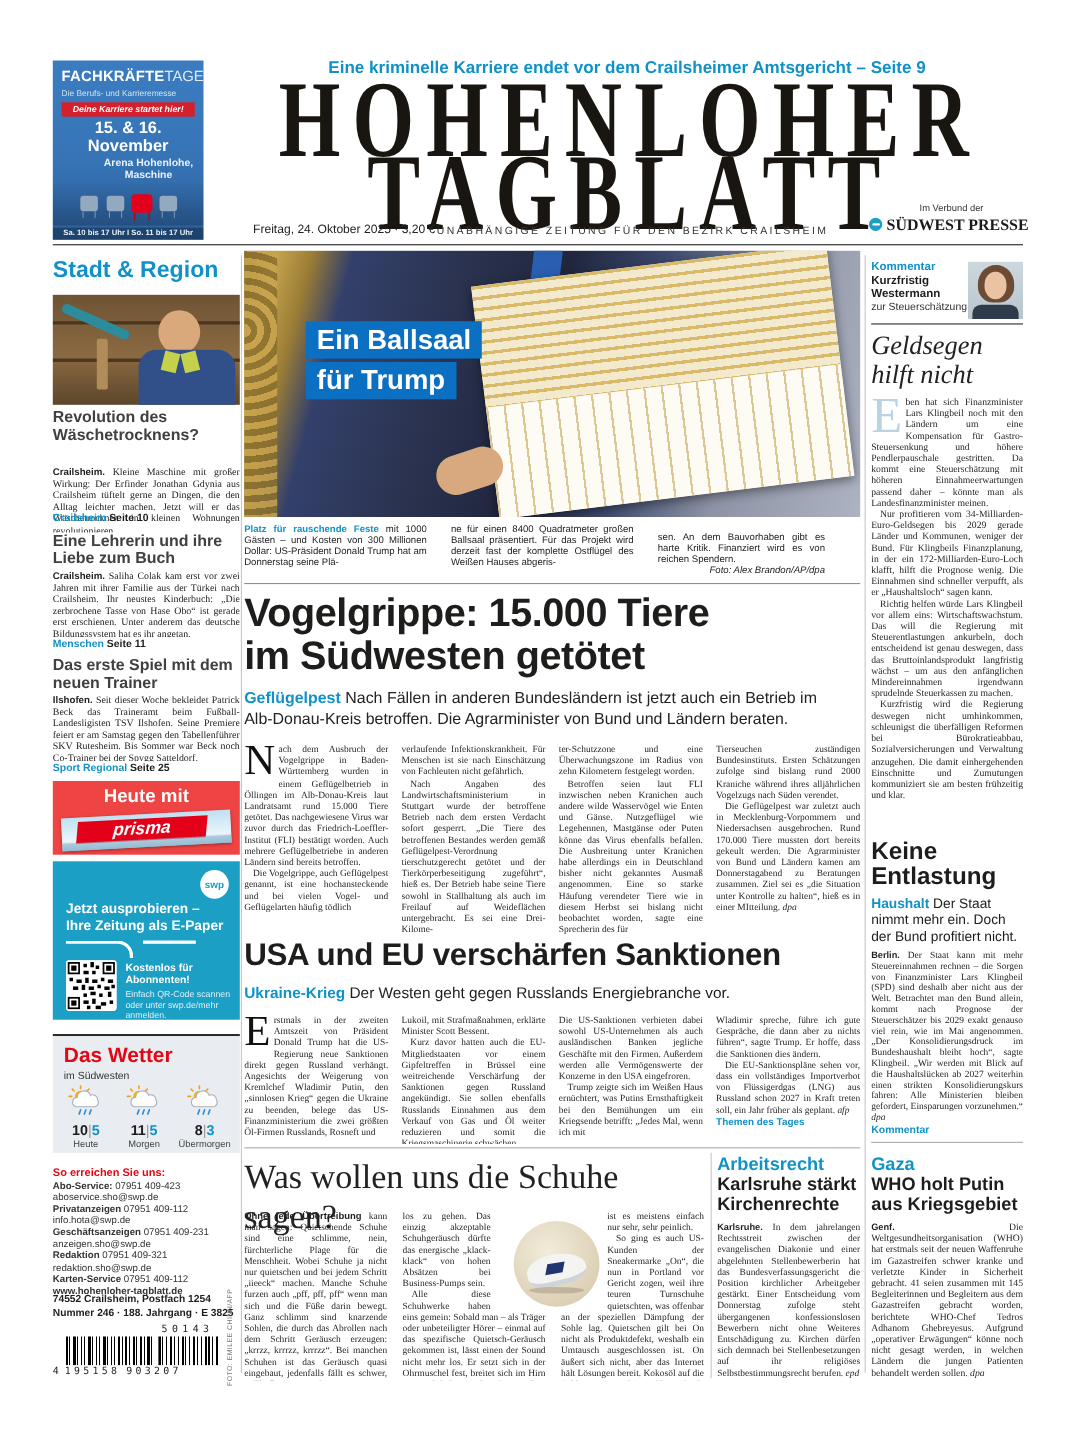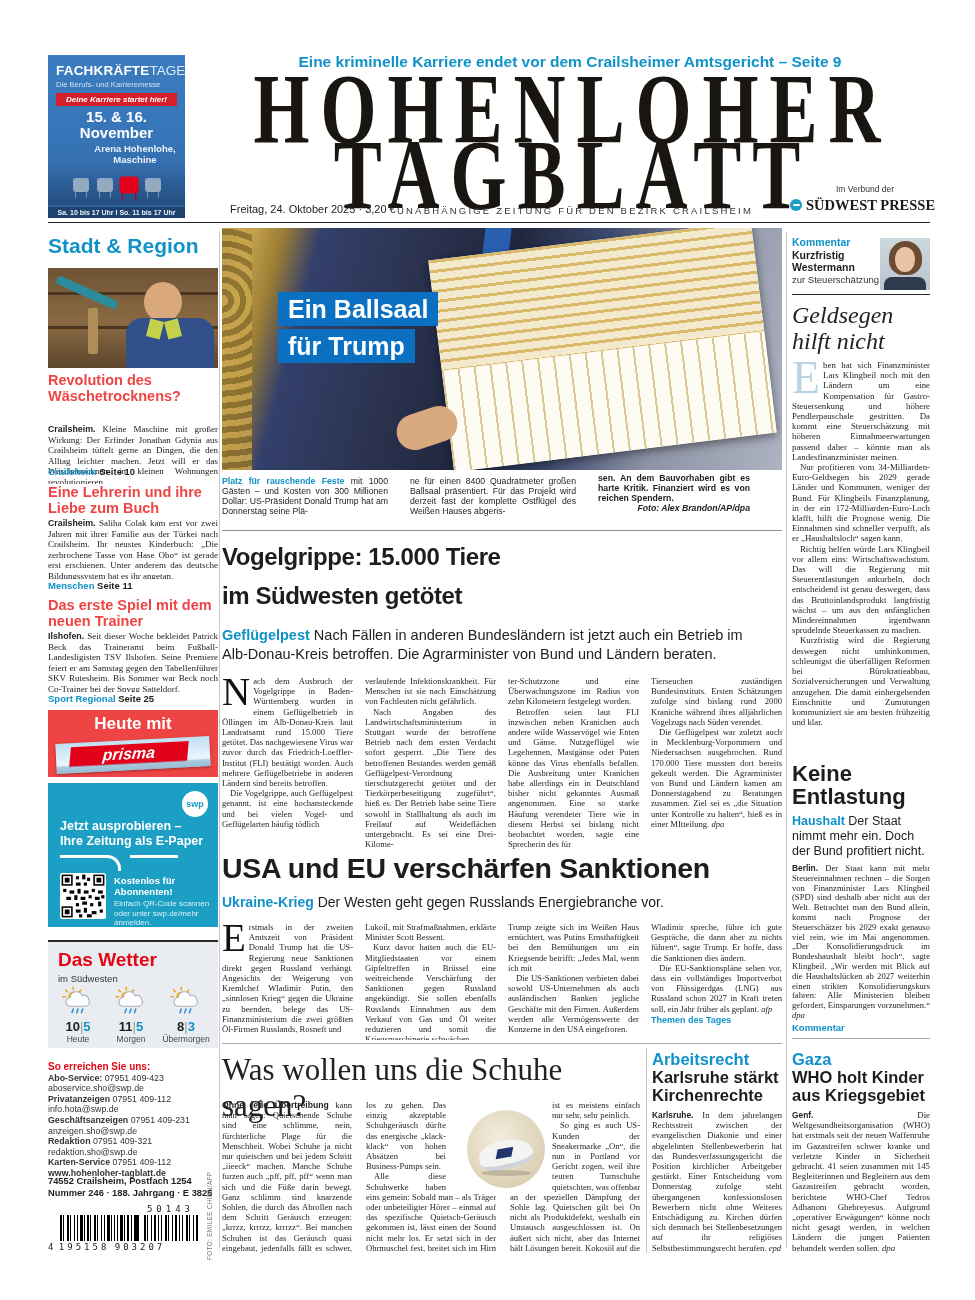--- a/index.html
+++ b/index.html
@@ -26,39 +26,39 @@
 
   
   .adbox{background:linear-gradient(180deg,#3b7cc0 0%,#3674b6 55%,#2c5f99 100%);color:#fff;overflow:hidden;}
   .chair{width:16px;height:14px;border-radius:3px;background:#93a9c0;position:relative;}
   .chair::after{content:"";position:absolute;left:2px;right:2px;bottom:-6px;height:6px;
     border-left:1.5px solid #7d93aa;border-right:1.5px solid #7d93aa;}
   .chair.redc{background:#e2001a;transform:scale(1.2);}
   .chair.redc::after{border-color:#b00014;}
 
   
-  .sb-title{font-size:14.5px;line-height:16px;font-weight:bold;color:#ef4444;}
+  .sb-title{font-size:14.5px;line-height:16px;font-weight:bold;color:#404040;}
   .sb-body{font-family:"Liberation Serif",serif;font-size:9px;line-height:10.5px;text-align:justify;color:#222;overflow:hidden;}
   .sb-lead{font-family:"Liberation Sans",sans-serif;font-weight:bold;font-size:8.8px;}
   .sb-ref{font-size:9.5px;font-weight:bold;}
 
   
   .body-col{font-family:"Liberation Serif",serif;font-size:8.6px;line-height:10.2px;
     text-align:justify;color:#1f1f1f;overflow:hidden;}
   .body-col p{margin:0;}
   .body-col p + p{text-indent:8px;}
   .dropcap{float:left;font-family:"Liberation Serif",serif;font-size:39px;line-height:30px;padding:1px 3px 0 0;color:#111;}
   .dropcap.lite{color:#b9d3e3;font-size:46px;line-height:34px;}
   .sig{font-style:italic;}
   .cap{font-size:8.7px;line-height:10px;text-align:justify;color:#222;}
   .wrapR::before{content:"";float:right;width:46px;height:80px;margin:2px 0 2px 4px;}
   .wrapL::before{content:"";float:left;width:38px;height:80px;margin:2px 4px 2px 0;}
   .vcred{writing-mode:vertical-rl;transform:rotate(180deg);font-size:6.3px;color:#777;letter-spacing:.4px;}
 
-  .h-xl{font-size:24px;line-height:39px;font-weight:800;letter-spacing:-.4px;color:#1d1d1b;}
+  .h-xl{font-size:36px;line-height:39px;font-weight:800;letter-spacing:-.4px;color:#1d1d1b;}
   .h-l{font-size:28.5px;font-weight:800;letter-spacing:-.3px;color:#1d1d1b;}
   .h-serif{font-family:"Liberation Serif",serif;font-weight:400;font-size:31px;color:#222;}
   .h-col{font-size:16.5px;line-height:18px;font-weight:bold;}
   .lead-l{font-size:14.5px;line-height:19px;color:#222;}
 
   
   .op-body{font-family:"Liberation Serif",serif;font-size:8.8px;line-height:10.2px;text-align:justify;color:#1f1f1f;overflow:hidden;}
   .op-body p{margin:0;}
   .op-body p + p{text-indent:8px;}
   .komm-title{font-family:"Liberation Serif",serif;font-style:italic;font-size:24px;line-height:26px;color:#222;}
@@ -349,21 +349,21 @@
     <div class="abs photo-label" style="left:56px;top:64px;">
       <span>Ein Ballsaal</span>
       <span style="margin-top:3px;">für Trump</span>
     </div>
   </div>
 
   <div class="abs cap" style="left:222px;top:476px;width:166px;height:48px;overflow:hidden;">
     <b class="blue" style="font-family:'Liberation Sans',sans-serif;">Platz für rauschende Feste</b><span> mit 1000 Gästen – und Kosten von 300 Millionen Dollar: US-Präsident Donald Trump hat am Donnerstag seine Plä-</span>
   </div>
   <div class="abs cap" style="left:410px;top:476px;width:166px;height:48px;overflow:hidden;">ne für einen 8400 Quadratmeter großen Ballsaal präsentiert. Für das Projekt wird derzeit fast der komplette Ostflügel des Weißen Hauses abgeris-</div>
-  <div class="abs cap" style="left:598px;top:473px;width:152px;height:48px;overflow:hidden;font-weight:bold;">
+  <div class="abs cap" style="left:598px;top:483px;width:152px;height:48px;overflow:hidden;">
     <span>sen. An dem Bauvorhaben gibt es harte Kritik. Finanziert wird es von reichen Spendern.</span>
     <i style="display:block;text-align:right;">Foto: Alex Brandon/AP/dpa</i>
   </div>
   <div class="hrule" style="left:222px;top:530px;width:560px;"></div>
 
   <div class="abs h-xl" style="left:222px;top:537px;width:560px;">
     <span>Vogelgrippe: 15.000 Tiere</span><br><span>im Südwesten getötet</span>
   </div>
   <div class="abs lead-l" style="left:222px;top:626px;width:548px;">
     <b class="blue">Geflügelpest</b><span> Nach Fällen in anderen Bundesländern ist jetzt auch ein Betrieb im Alb-Donau-Kreis betroffen. Die Agrarminister von Bund und Ländern beraten.</span>
@@ -391,22 +391,22 @@
   </div>
   <div class="abs h-l" style="left:222px;top:852px;width:560px;">USA und EU verschärfen Sanktionen</div>
   <div class="abs body-col" style="left:222px;top:922px;width:131px;height:118px;">
     <p><span class="dropcap">E</span><span>rstmals in der zweiten Amtszeit von Präsident Donald Trump hat die US-Regierung neue Sanktionen direkt gegen Russland verhängt. Angesichts der Weigerung von Kremlchef Wladimir Putin, den „sinnlosen Krieg“ gegen die Ukraine zu beenden, belege das US-Finanzministerium die zwei größten Öl-Firmen Russlands, Rosneft und</span></p>
   </div>
   <div class="abs body-col" style="left:365px;top:922px;width:131px;height:118px;">
     <p>Lukoil, mit Strafmaßnahmen, erklärte Minister Scott Bessent.</p>
     <p>Kurz davor hatten auch die EU-Mitgliedstaaten vor einem Gipfeltreffen in Brüssel eine weitreichende Verschärfung der Sanktionen gegen Russland angekündigt. Sie sollen ebenfalls Russlands Einnahmen aus dem Verkauf von Gas und Öl weiter reduzieren und somit die Kriegsmaschinerie schwächen.</p>
   </div>
   <div class="abs body-col" style="left:508px;top:922px;width:131px;height:118px;">
+    <p>Die US-Sanktionen verbieten dabei sowohl US-Unternehmen als auch ausländischen Banken jegliche Geschäfte mit den Firmen. Außerdem werden alle Vermögenswerte der Konzerne in den USA eingefroren.</p>
     <p>Trump zeigte sich im Weißen Haus ernüchtert, was Putins Ernsthaftigkeit bei den Bemühungen um ein Kriegsende betrifft: „Jedes Mal, wenn ich mit</p>
-    <p>Die US-Sanktionen verbieten dabei sowohl US-Unternehmen als auch ausländischen Banken jegliche Geschäfte mit den Firmen. Außerdem werden alle Vermögenswerte der Konzerne in den USA eingefroren.</p>
   </div>
   <div class="abs body-col" style="left:651px;top:922px;width:131px;height:118px;">
     <p>Wladimir spreche, führe ich gute Gespräche, die dann aber zu nichts führen“, sagte Trump. Er hoffe, dass die Sanktionen dies ändern.</p>
     <p><span>Die EU-Sanktionspläne sehen vor, dass ein vollständiges Importverbot von Flüssigerdgas (LNG) aus Russland schon 2027 in Kraft treten soll, ein Jahr früher als geplant.</span> <i class="sig">afp</i></p>
     <div class="blue" style="font-family:'Liberation Sans',sans-serif;font-weight:bold;font-size:9px;margin-top:1px;">Themen des Tages</div>
   </div>
 
   <div class="hrule" style="left:222px;top:1043px;width:560px;background:#aaa;"></div>
 
   <div class="abs h-serif" style="left:222px;top:1052px;width:430px;">Was wollen uns die Schuhe sagen?</div>
@@ -470,19 +470,19 @@
   </div>
   <div class="abs op-body" style="left:792px;top:864px;width:138px;height:158px;font-size:8.6px;line-height:9.8px;">
     <p><b style="font-family:'Liberation Sans',sans-serif;font-size:8.4px;">Berlin.</b><span> Der Staat kann mit mehr Steuereinnahmen rechnen – die Sorgen von Finanzminister Lars Klingbeil (SPD) sind deshalb aber nicht aus der Welt. Betrachtet man den Bund allein, kommt nach Prognose der Steuerschätzer bis 2029 exakt genauso viel rein, wie im Mai angenommen. „Der Konsolidierungsdruck im Bundeshaushalt bleibt hoch“, sagte Klingbeil. „Wir werden mit Blick auf die Haushaltslücken ab 2027 weiterhin einen strikten Konsolidierungskurs fahren: Alle Ministerien bleiben gefordert, Einsparungen vorzunehmen.“</span> <i class="sig">dpa</i></p>
   </div>
   <div class="abs blue bold" style="left:792px;top:1022px;font-size:9.5px;">Kommentar</div>
 
   <div class="hrule" style="left:792px;top:1038px;width:138px;background:#aaa;"></div>
 
   <div class="abs h-col blue" style="left:792px;top:1050px;">Gaza</div>
   <div class="abs h-col" style="left:792px;top:1068px;width:138px;">
-    <span>WHO holt Kinder</span><br><span>aus Kriegsgebiet</span>
+    <span>WHO holt Putin</span><br><span>aus Kriegsgebiet</span>
   </div>
   <div class="abs op-body" style="left:792px;top:1110px;width:138px;height:150px;">
     <p><b style="font-family:'Liberation Sans',sans-serif;font-size:8.4px;">Genf.</b><span> Die Weltgesundheitsorganisation (WHO) hat erstmals seit der neuen Waffenruhe im Gazastreifen schwer kranke und verletzte Kinder in Sicherheit gebracht. 41 seien zusammen mit 145 Begleiterinnen und Begleitern aus dem Gazastreifen gebracht worden, berichtete WHO-Chef Tedros Adhanom Ghebreyesus. Aufgrund „operativer Erwägungen“ könne noch nicht gesagt werden, in welchen Ländern die jungen Patienten behandelt werden sollen.</span> <i class="sig">dpa</i></p>
   </div>
 
 </div>
 
 </body></html>

